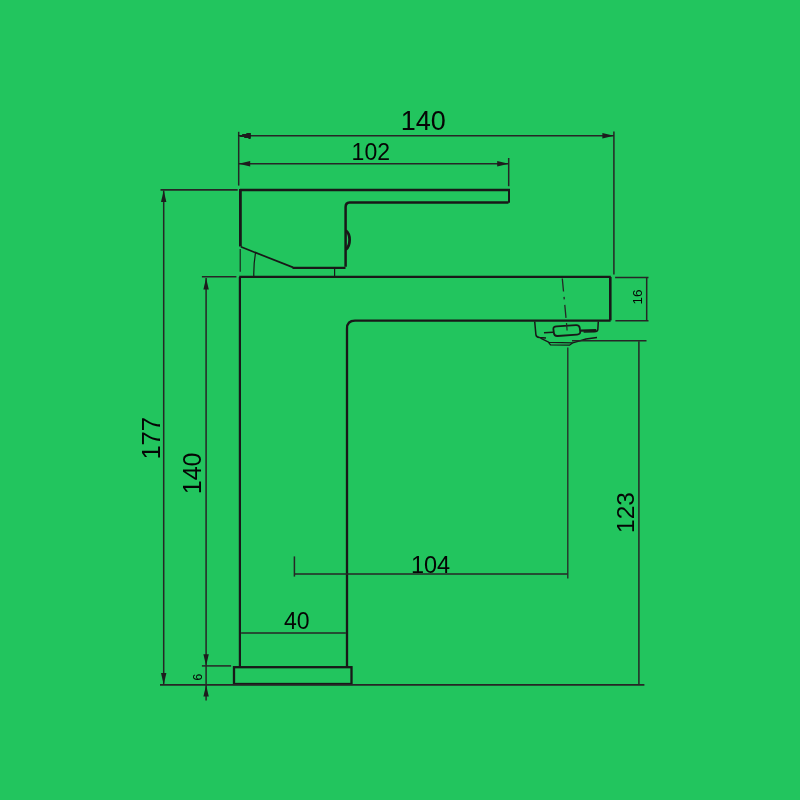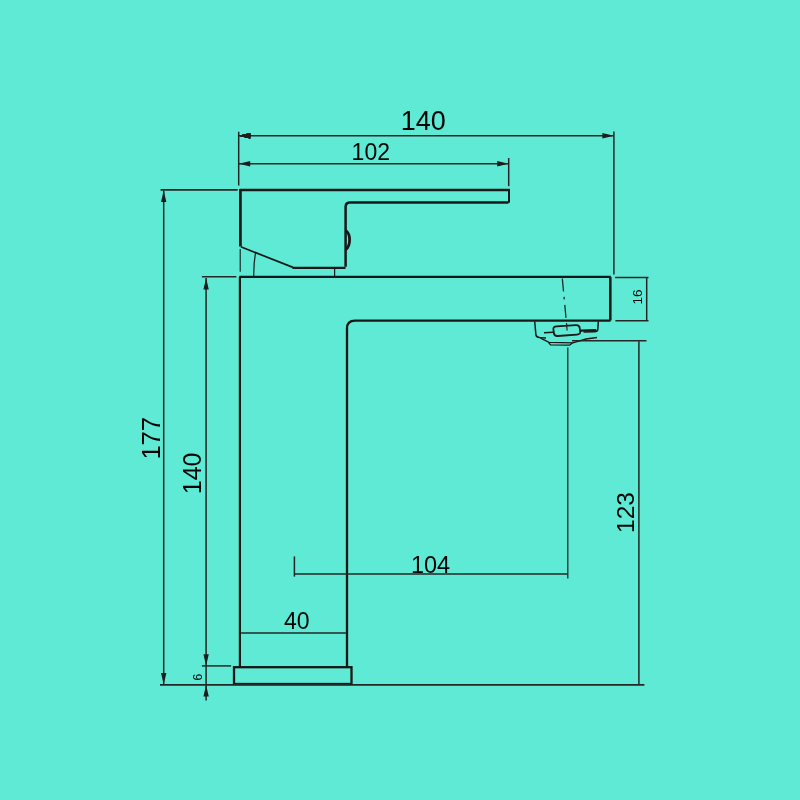--- a/index.html
+++ b/index.html
@@ -1,16 +1,16 @@
 <!DOCTYPE html>
 <html><head>
 <meta charset="utf-8">
 <style>
   html,body{margin:0;padding:0;background:#ffffff;}
-  .wrap{width:800px;height:800px;position:relative;background:#5eead4;}
+  .wrap{width:800px;height:800px;position:relative;background:#22c55e;}
   svg{position:absolute;left:0;top:0;}
   text{font-family:"Liberation Sans", sans-serif;fill:#050505;}
 </style>
 </head>
 <body>
 <div class="wrap">
 <svg width="800" height="800" viewBox="0 0 800 800">
   <g fill="none" stroke="#181818">
 
     <path d="M240,190 L510,190" stroke-width="2.6"></path>

